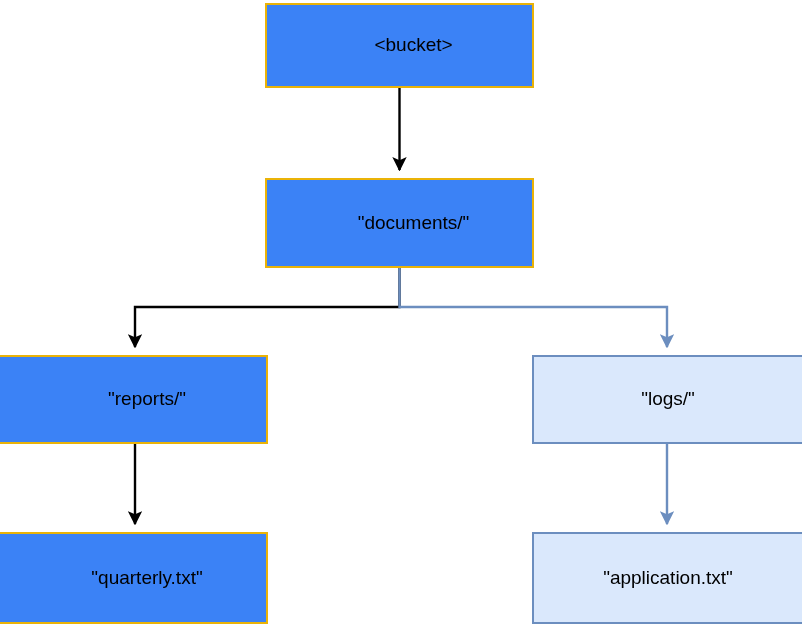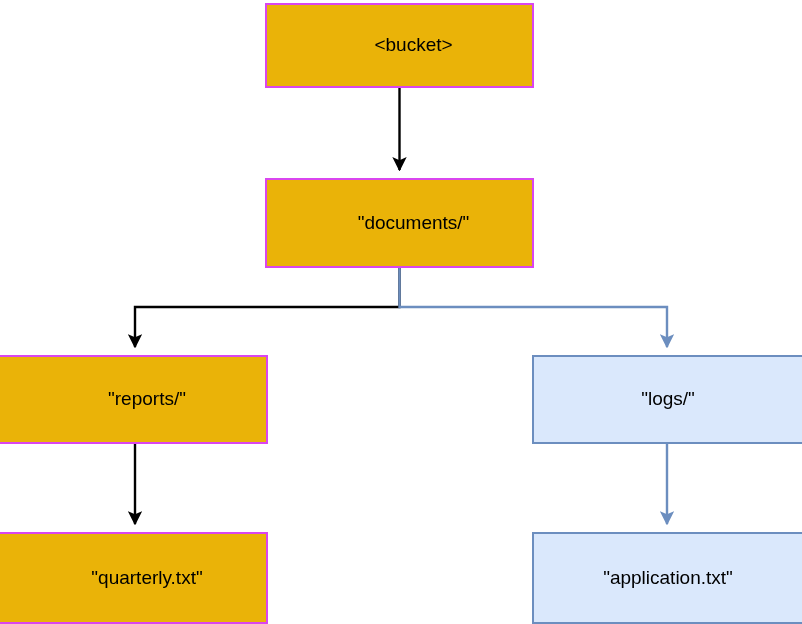--- a/index.html
+++ b/index.html
@@ -30,22 +30,22 @@
     display: flex;
     align-items: center;
     justify-content: center;
     font-size: 19px;
     line-height: 1.2;
     color: #000000;
     text-align: center;
     z-index: 2;
   }
   .node-default {
-    background: #eab308;
-    border: 2px solid #d946ef;
+    background: #3b82f6;
+    border: 2px solid #eab308;
     padding-left: 28px;
   }
   .node-highlight {
     background: #dae8fc;
     border: 2px solid #6c8ebf;
   }
   .node-label {
     pointer-events: none;
     white-space: nowrap;
   }

